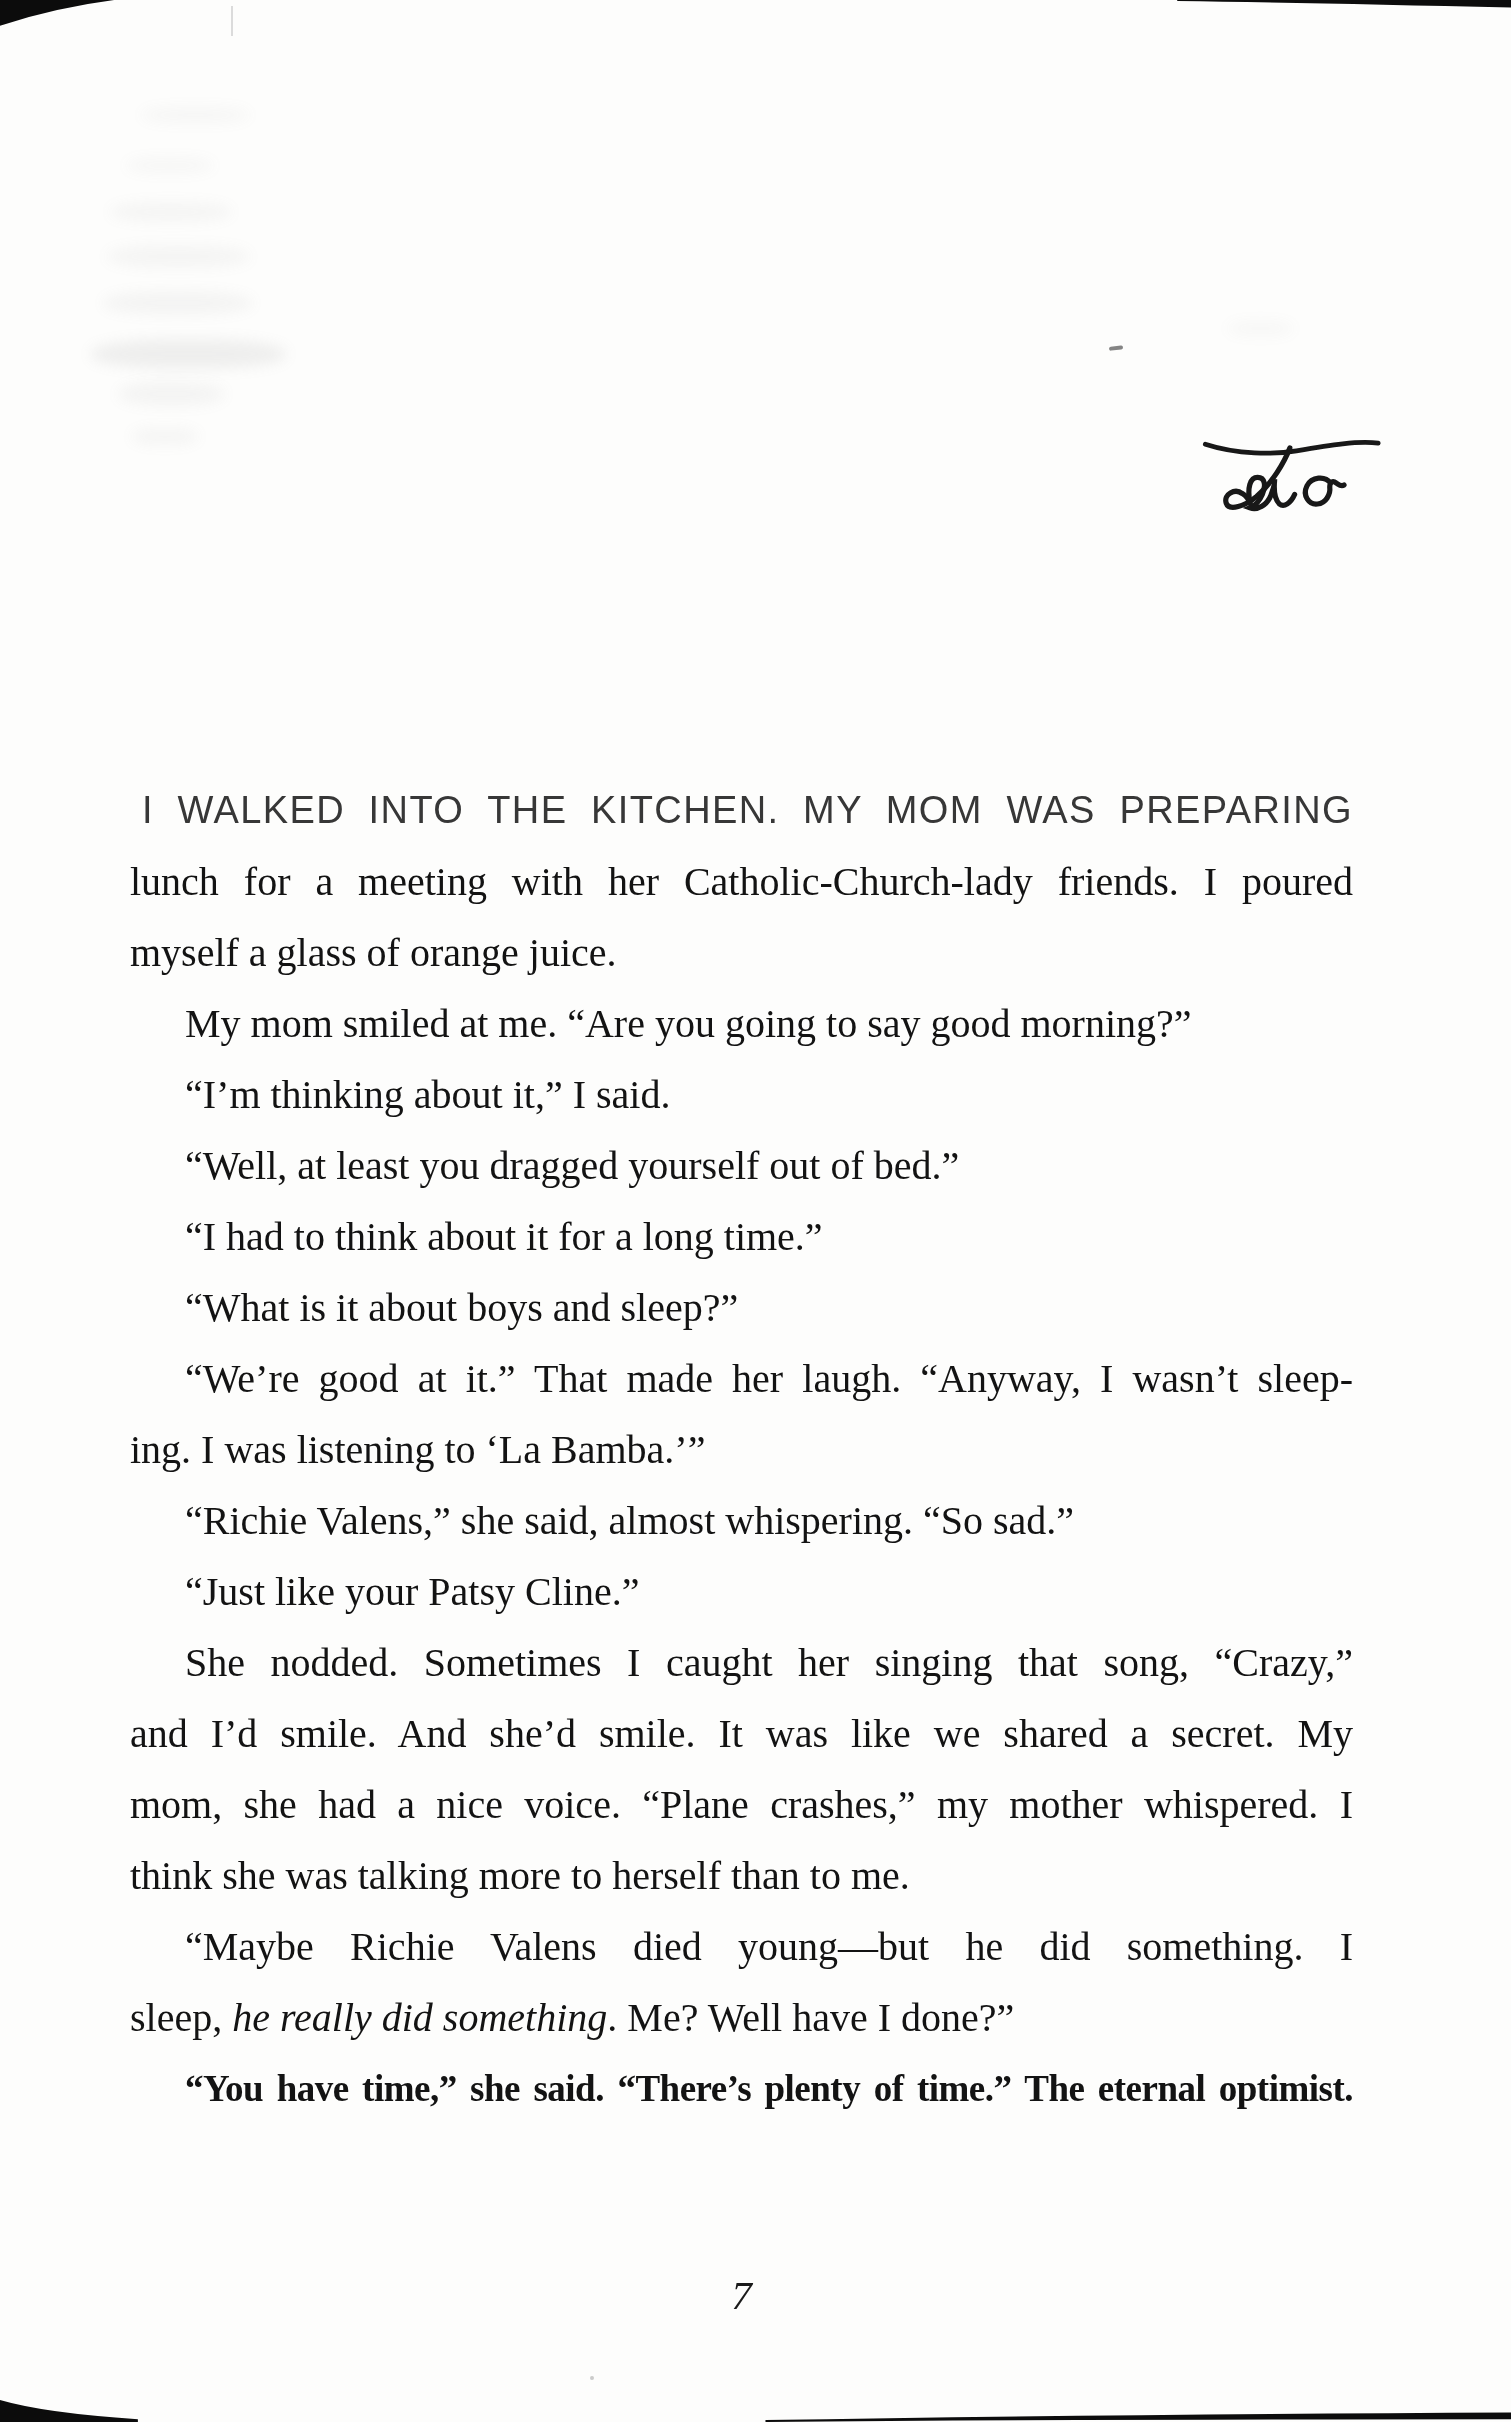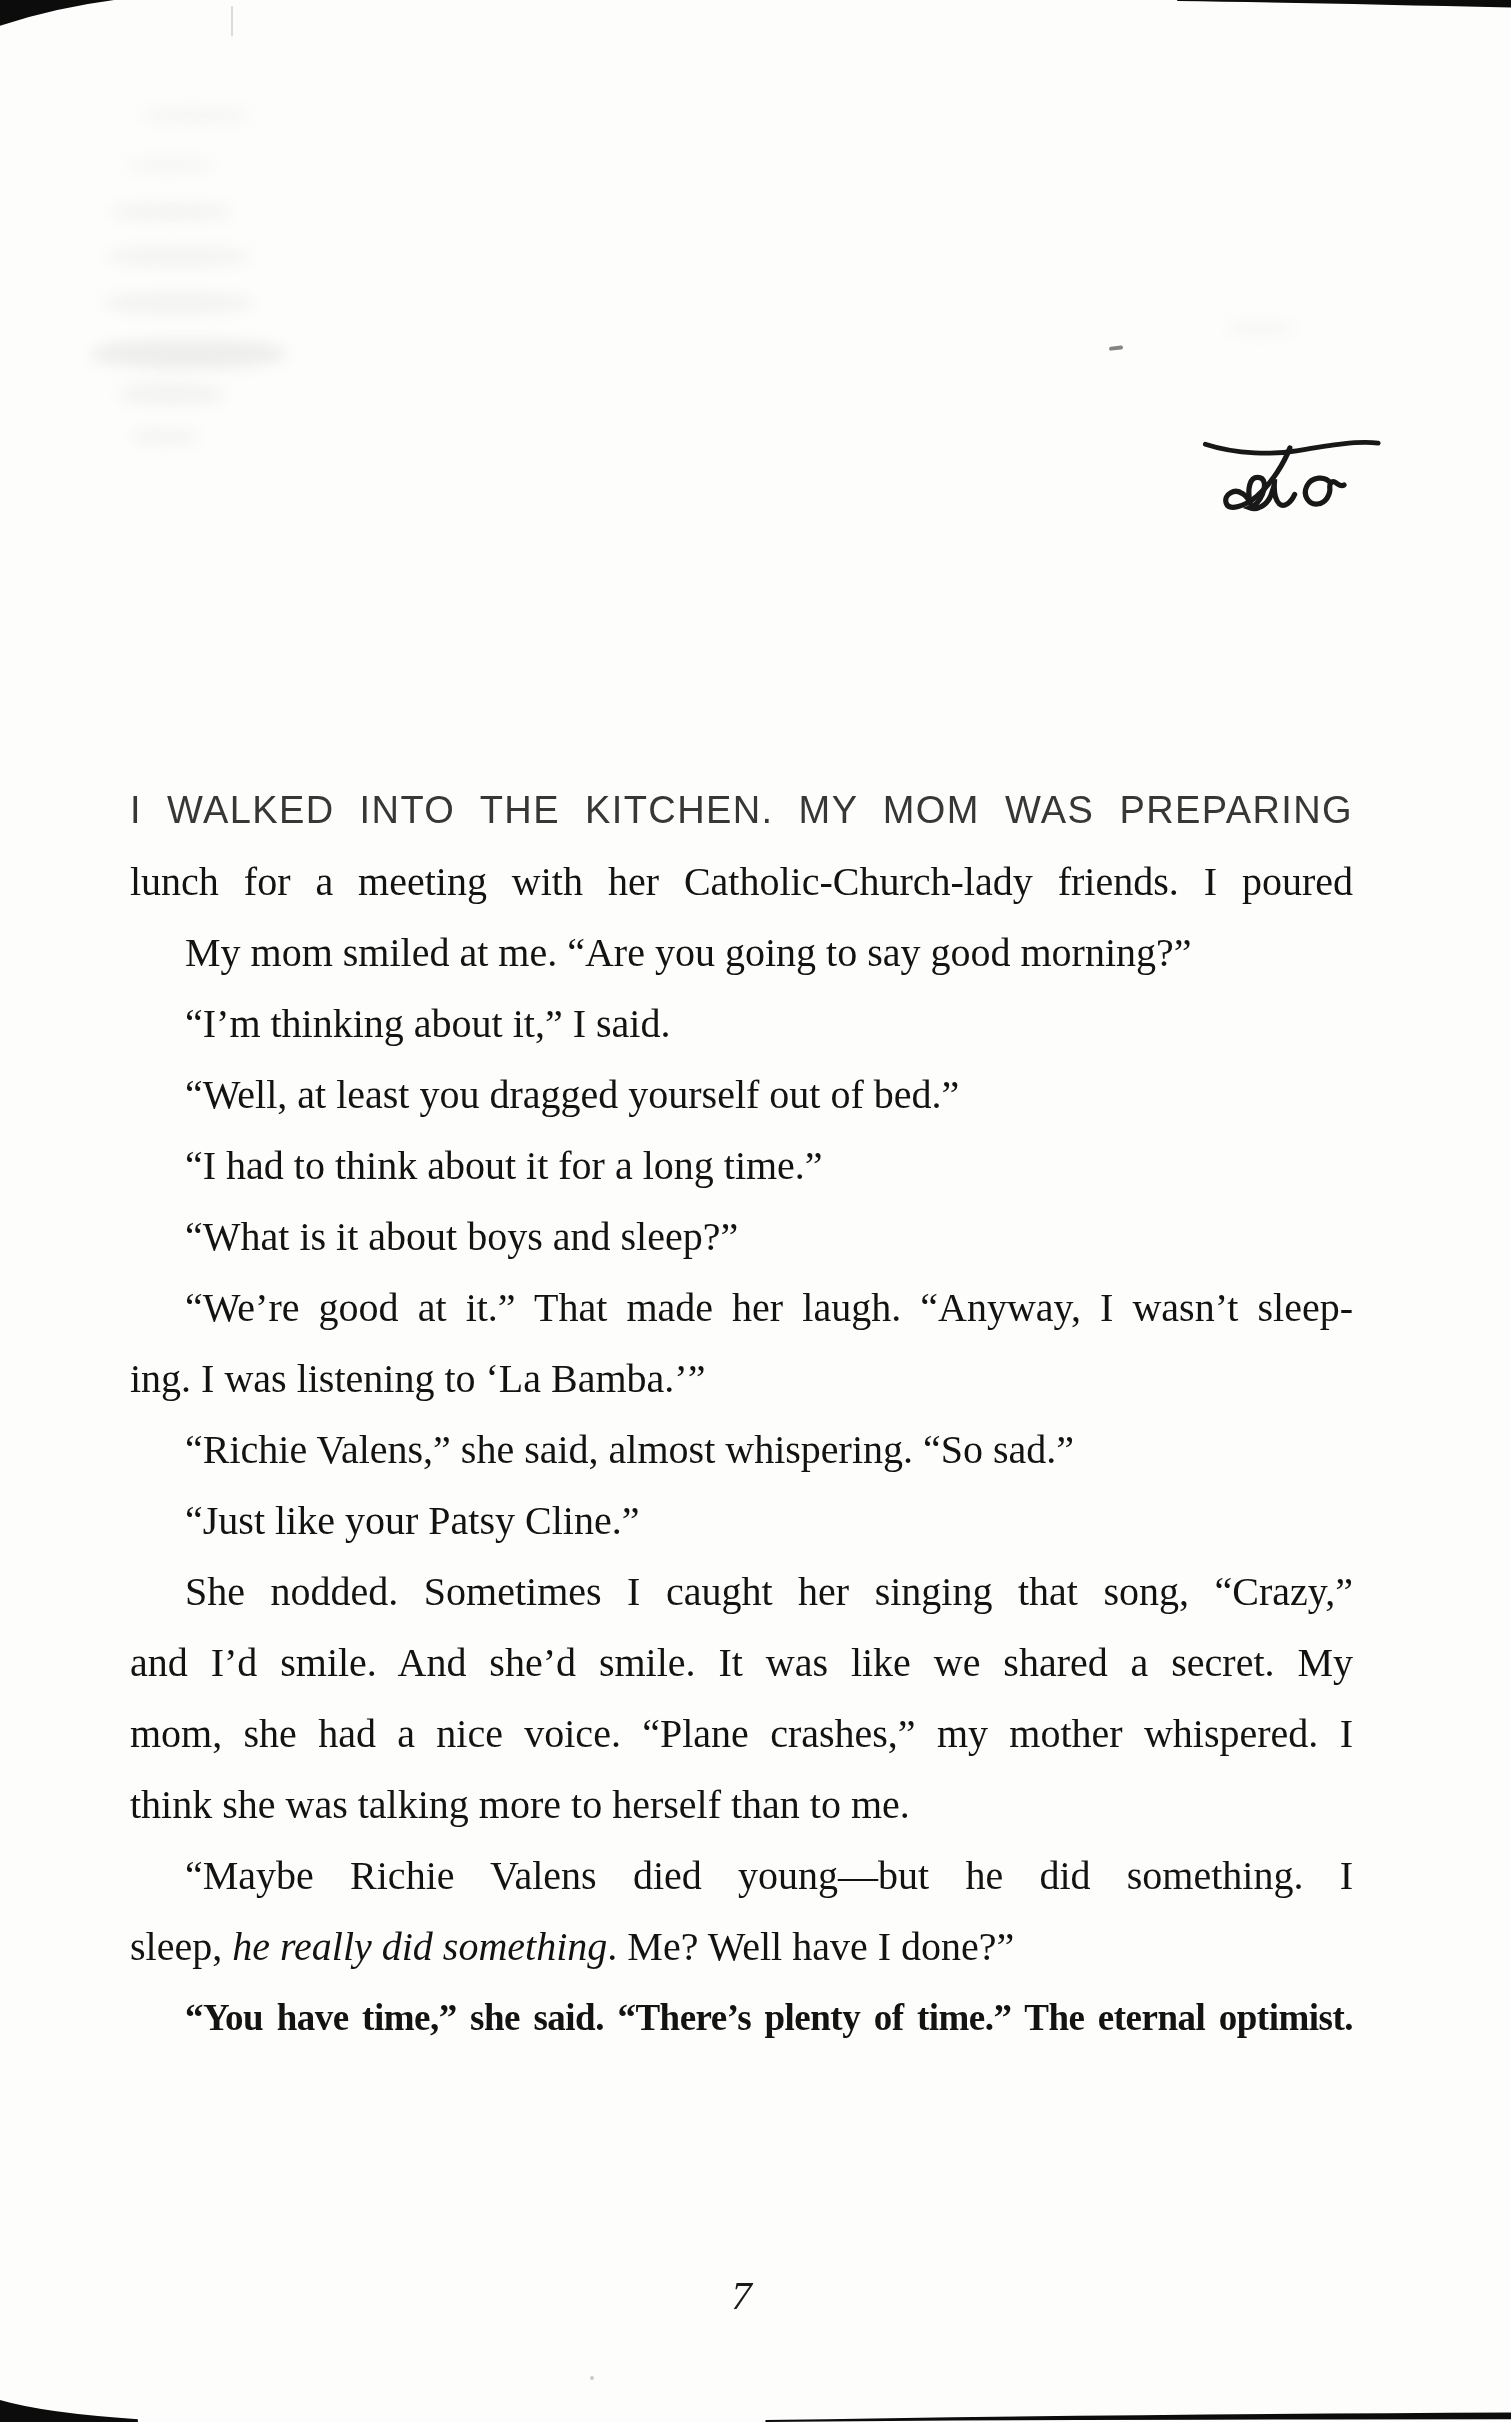--- a/index.html
+++ b/index.html
@@ -38,21 +38,21 @@
     text-align:left;
     white-space:nowrap;
   }
   .line.j{
     text-align:justify;text-align-last:justify;text-justify:inter-word;
     white-space:normal;
   }
   .line.indent{text-indent:55px;}
   .line.caps{
     font-family:"Liberation Sans", sans-serif;
-    font-size:38px;color:#373737;letter-spacing:1.4px;
+    font-size:38px;color:#373737;letter-spacing:1.4px;margin-left:12px;
   }
   .line.tight{font-size:37px;letter-spacing:-0.5px;font-weight:bold;}
   .line .it{font-style:italic;}
   
   .page-number{
     position:absolute;left:130px;top:2271px;width:1223px;
     text-align:center;font-size:41px;font-style:italic;color:#1a1a1a;
     font-family:"Liberation Serif", serif;
   }
 </style>
@@ -94,20 +94,21 @@
 
       <path d="M61,79 C58,63 61,52 69,52 C77,52 78,61 74,70 C71,77 66,82 61,84 C69,87 79,81 83,71 C86,64 87,56 87,54 C86,64 87,75 92,80 C97,84 104,79 108,70" stroke-width="5.5"></path>
 
       <path d="M146,58 C140,50 126,51 121,61 C116,71 123,81 132,80 C141,79 146,70 145,62 C145,57 148,55 152,58 C155,60 157,62 160,60" stroke-width="5.5"></path>
     </svg>
   </div>
 
   <div class="text-block">
     <div class="line caps j">I WALKED INTO THE KITCHEN. MY MOM WAS PREPARING</div>
     <div class="line j">lunch for a meeting with her Catholic-Church-lady friends. I poured</div>
+    <div class="line">myself a glass of orange juice.</div>
     <div class="line indent">My mom smiled at me. “Are you going to say good morning?”</div>
     <div class="line indent">“I’m thinking about it,” I said.</div>
     <div class="line indent">“Well, at least you dragged yourself out of bed.”</div>
     <div class="line indent">“I had to think about it for a long time.”</div>
     <div class="line indent">“What is it about boys and sleep?”</div>
     <div class="line indent j">“We’re good at it.” That made her laugh. “Anyway, I wasn’t sleep-</div>
     <div class="line">ing. I was listening to ‘La Bamba.’”</div>
     <div class="line indent">“Richie Valens,” she said, almost whispering. “So sad.”</div>
     <div class="line indent">“Just like your Patsy Cline.”</div>
     <div class="line indent j">She nodded. Sometimes I caught her singing that song, “Crazy,”</div>

